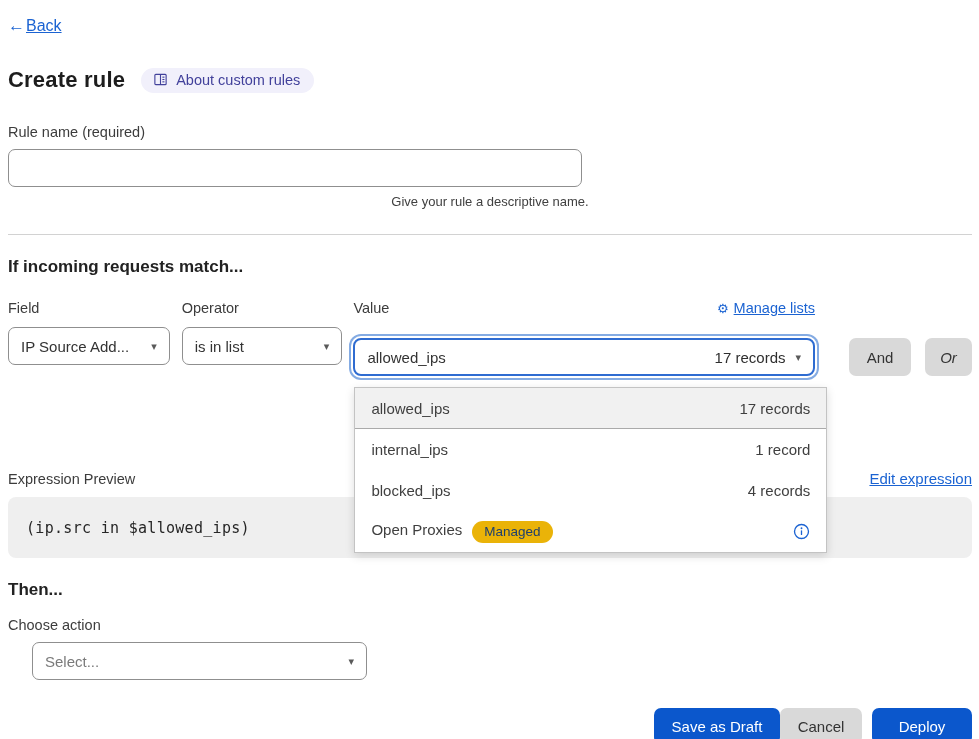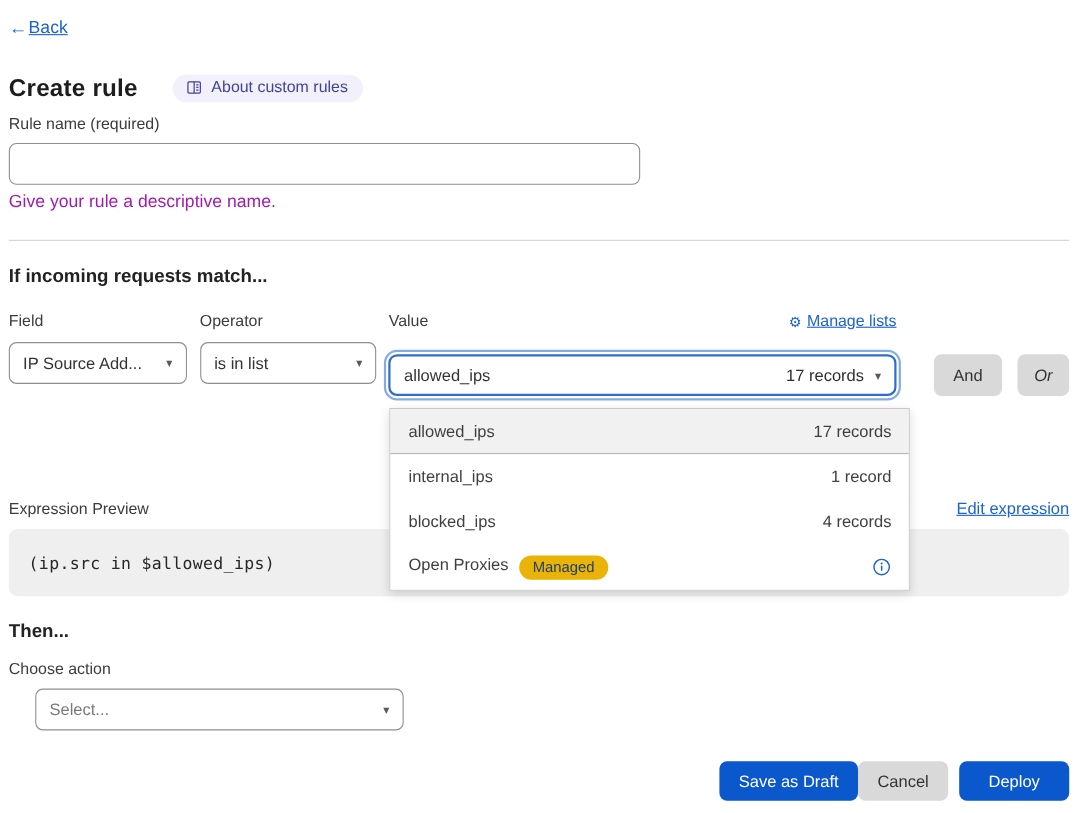--- a/index.html
+++ b/index.html
@@ -14,38 +14,38 @@
 
   a { text-decoration: none; cursor: pointer; }
   .link { color: #1b63d2; }
   .link .link-text { text-decoration: underline; }
 
   
   .back { display: inline-flex; align-items: center; font-size: 16px; color: #1b63d2; }
   .back-arrow { font-size: 17px; margin-right: 1px; }
 
   
-  .title-row { display: flex; align-items: center; gap: 32px; margin-top: 31px; }
+  .title-row { display: flex; align-items: center; gap: 16px; margin-top: 31px; }
   .title-row h1 { font-size: 22px; font-weight: 700; color: #1d1d1d; letter-spacing: .2px; }
   .about-pill {
     display: inline-flex; align-items: center; gap: 8px;
     background: #f1f0fb; color: #42419b;
     border-radius: 14px; padding: 4px 14px 5px 12px; font-size: 14.5px;
   }
   .about-pill svg { display: block; }
 
   
-  .field-block { margin-top: 12px; }
+  .field-block { margin-top: 31px; }
   .ctl-label { font-size: 14.5px; color: #3c3c3c; }
   .field-block .ctl-label { margin-bottom: 9px; }
   .text-input {
     width: 574px; height: 38px; border: 1px solid #8f8f8f; border-radius: 7px;
     font-family: inherit; font-size: 15px; padding: 0 12px; outline: none; background: #fff;
   }
-  .helper { margin-top: 7px; font-size: 16px; color: #a21caf; }
+  .helper { margin-top: 7px; font-size: 13px; color: #404040; text-align: center; }
 
   .divider { border: none; border-top: 1px solid #d2d2d2; margin-top: 25px; }
 
   h2.section { font-size: 17px; font-weight: 700; color: #222; margin-top: 22px; }
 
   
   .controls-row { display: flex; margin-top: 23px; }
   .col-field { width: 166px; }
   .col-op { width: 165px; margin-left: 12px; }
   .col-value { width: 474px; margin-left: 11px; position: relative; }

